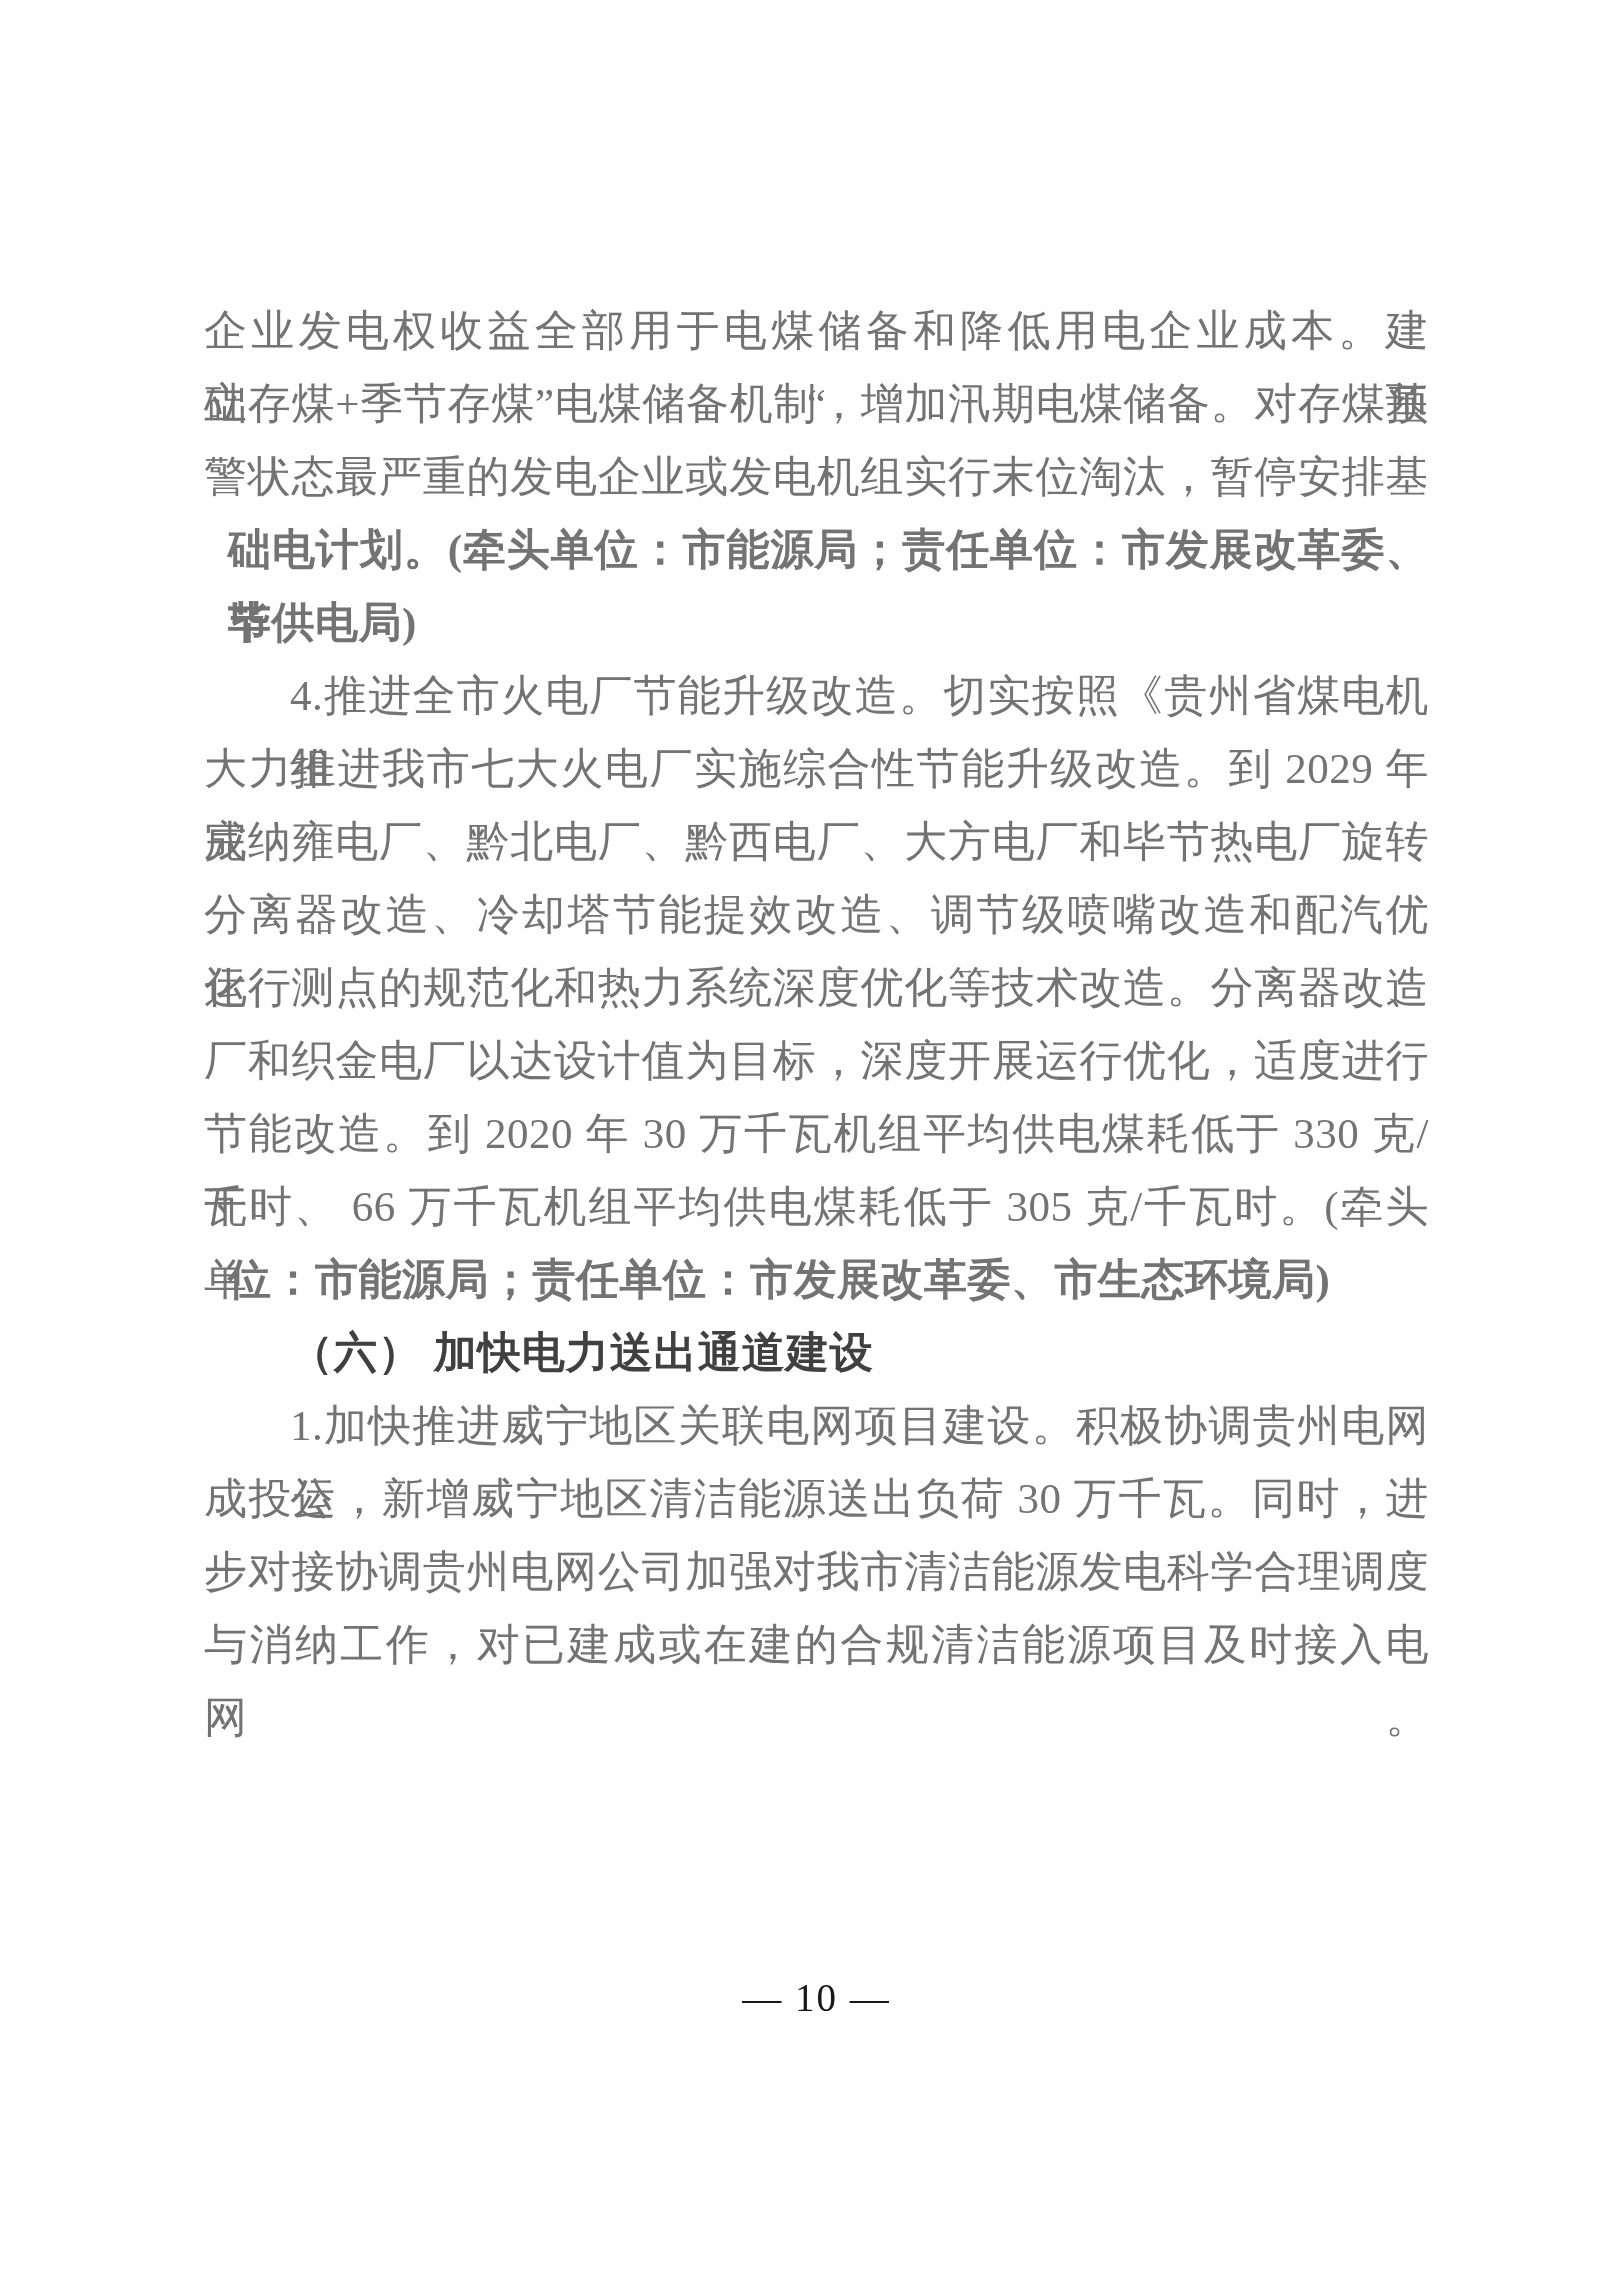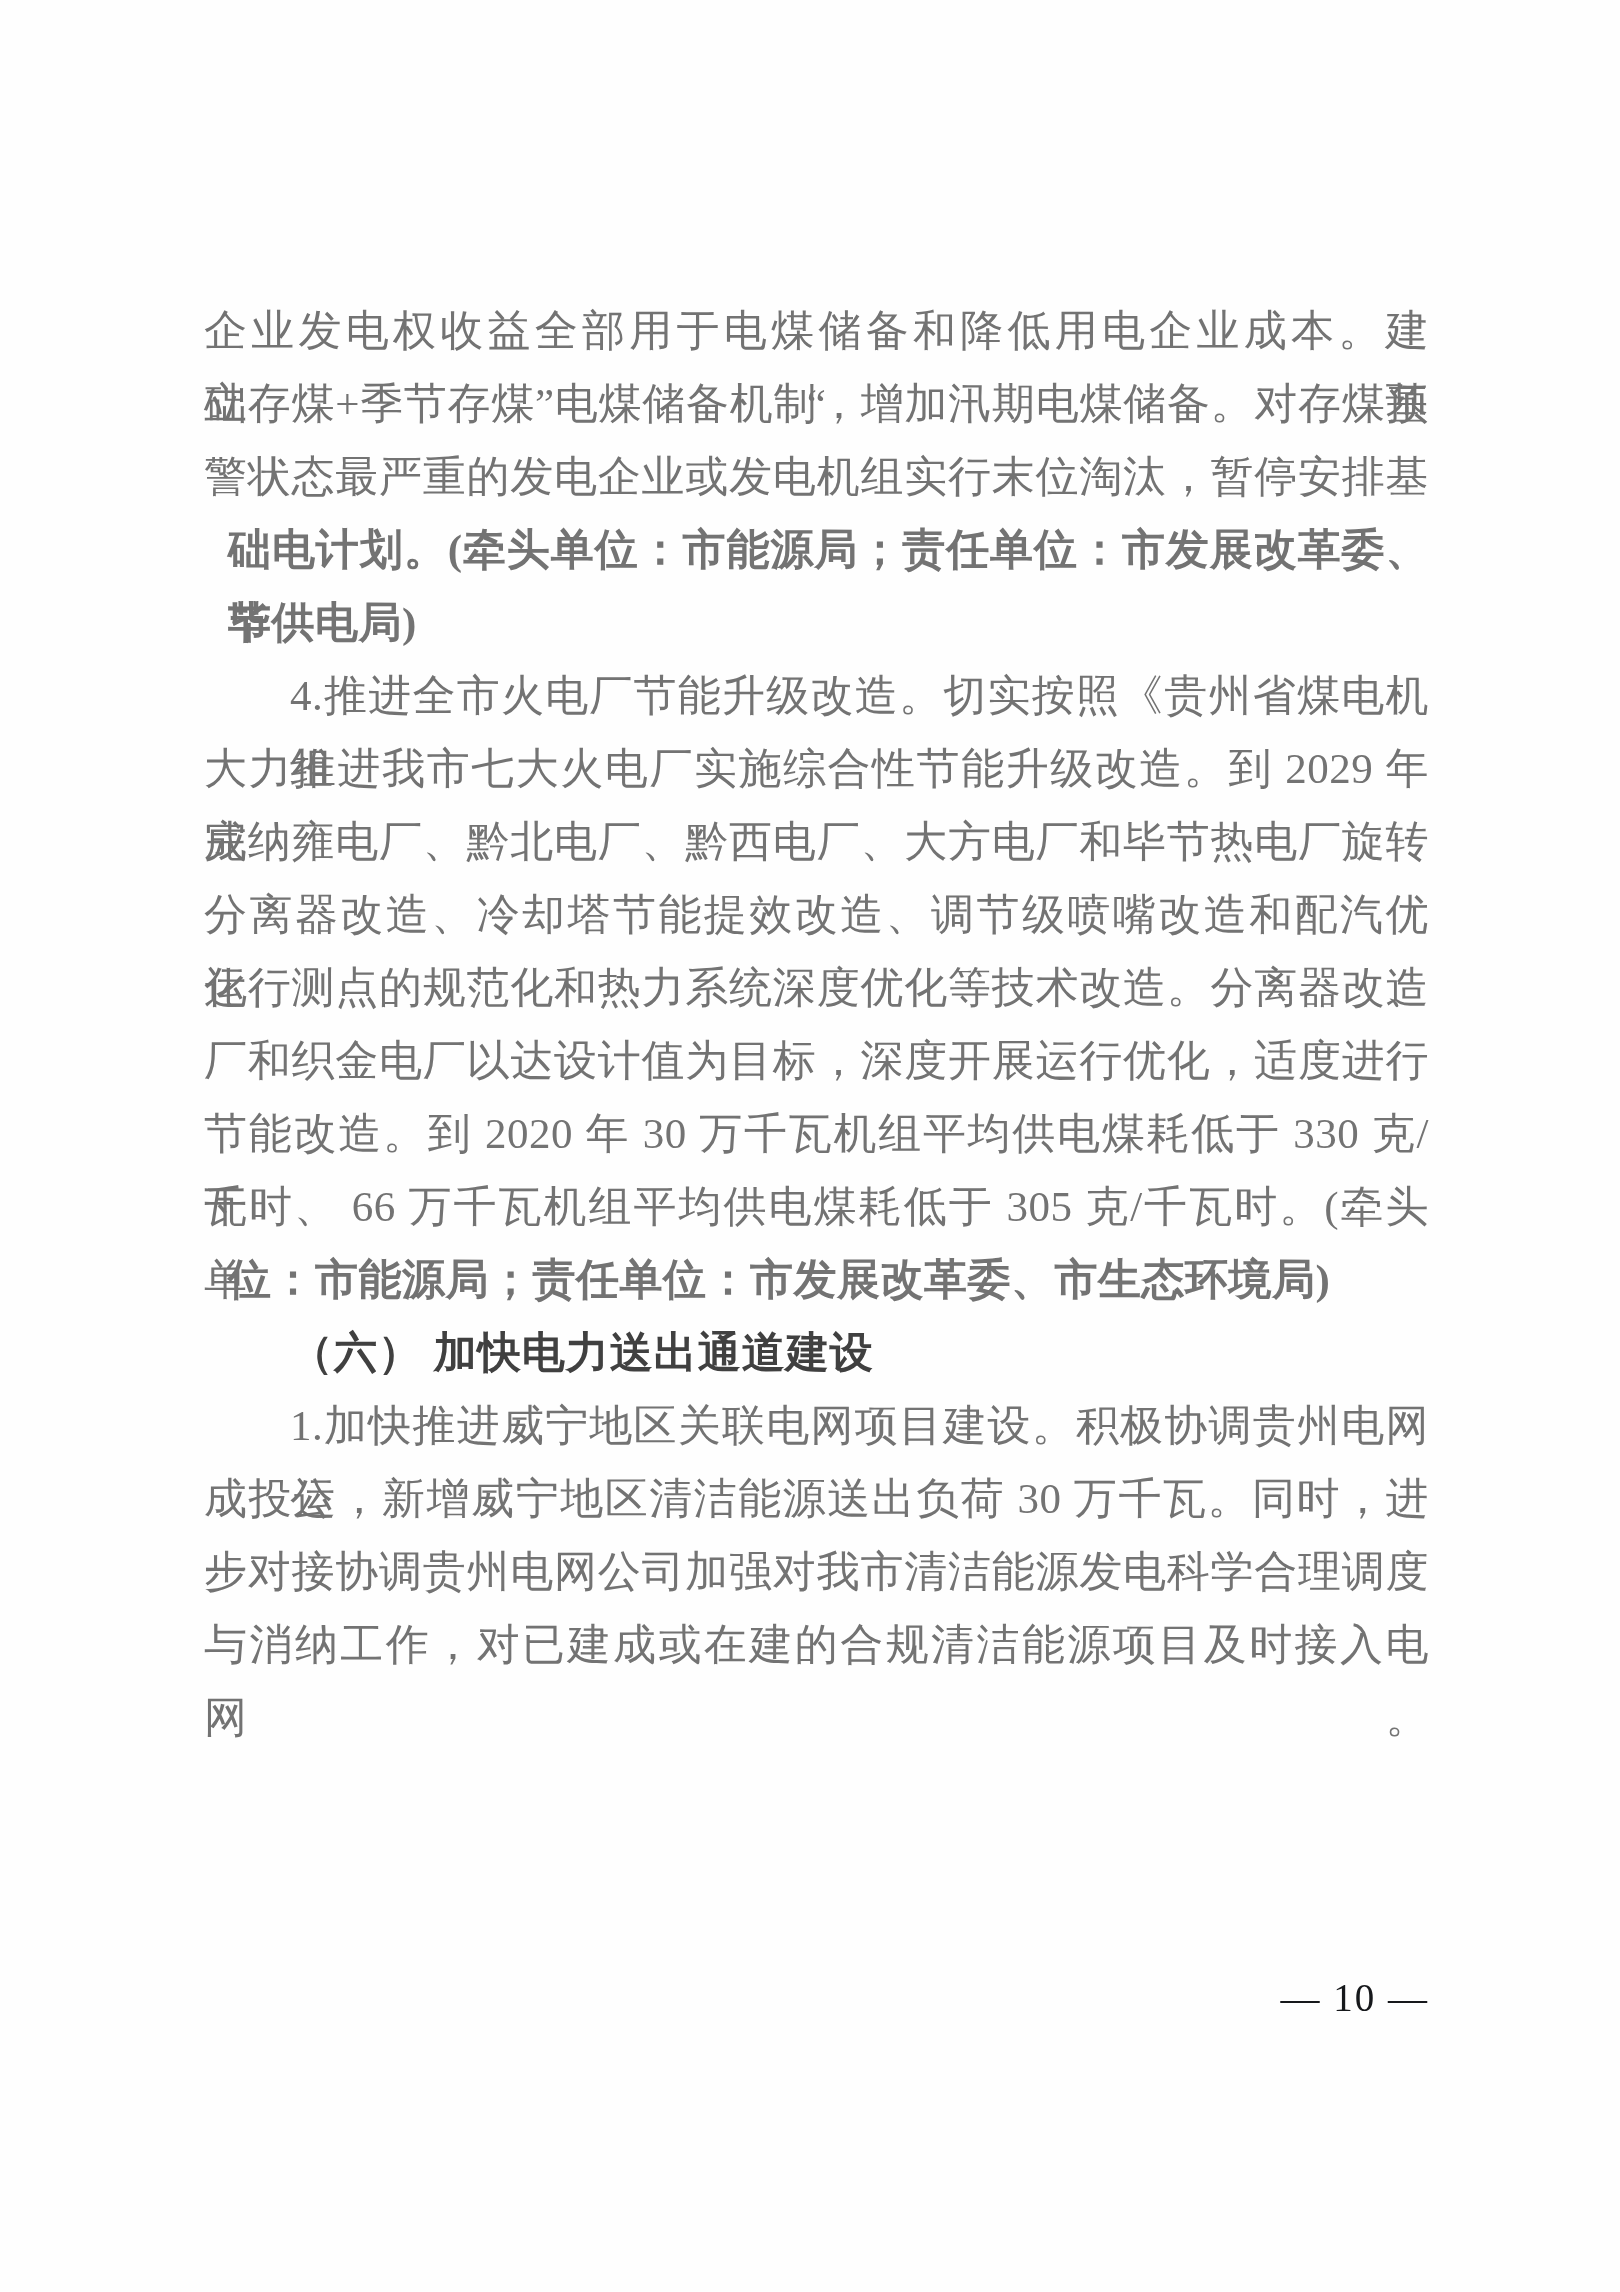--- a/index.html
+++ b/index.html
@@ -65,21 +65,21 @@
     padding-left: 86px;
   }
   .pagenum {
     position: absolute;
     left: 204px;
     top: 1975px;
     width: 1225px;
     font-size: 39px;
     letter-spacing: 2px;
     color: #16181b;
-    text-align: right;
+    text-align: center;
   }
   .pagenum .inner {
     display: inline-block;
     padding-left: 0px;
   }
 </style>
 </head>
 <body>
 
 <div class="page">

